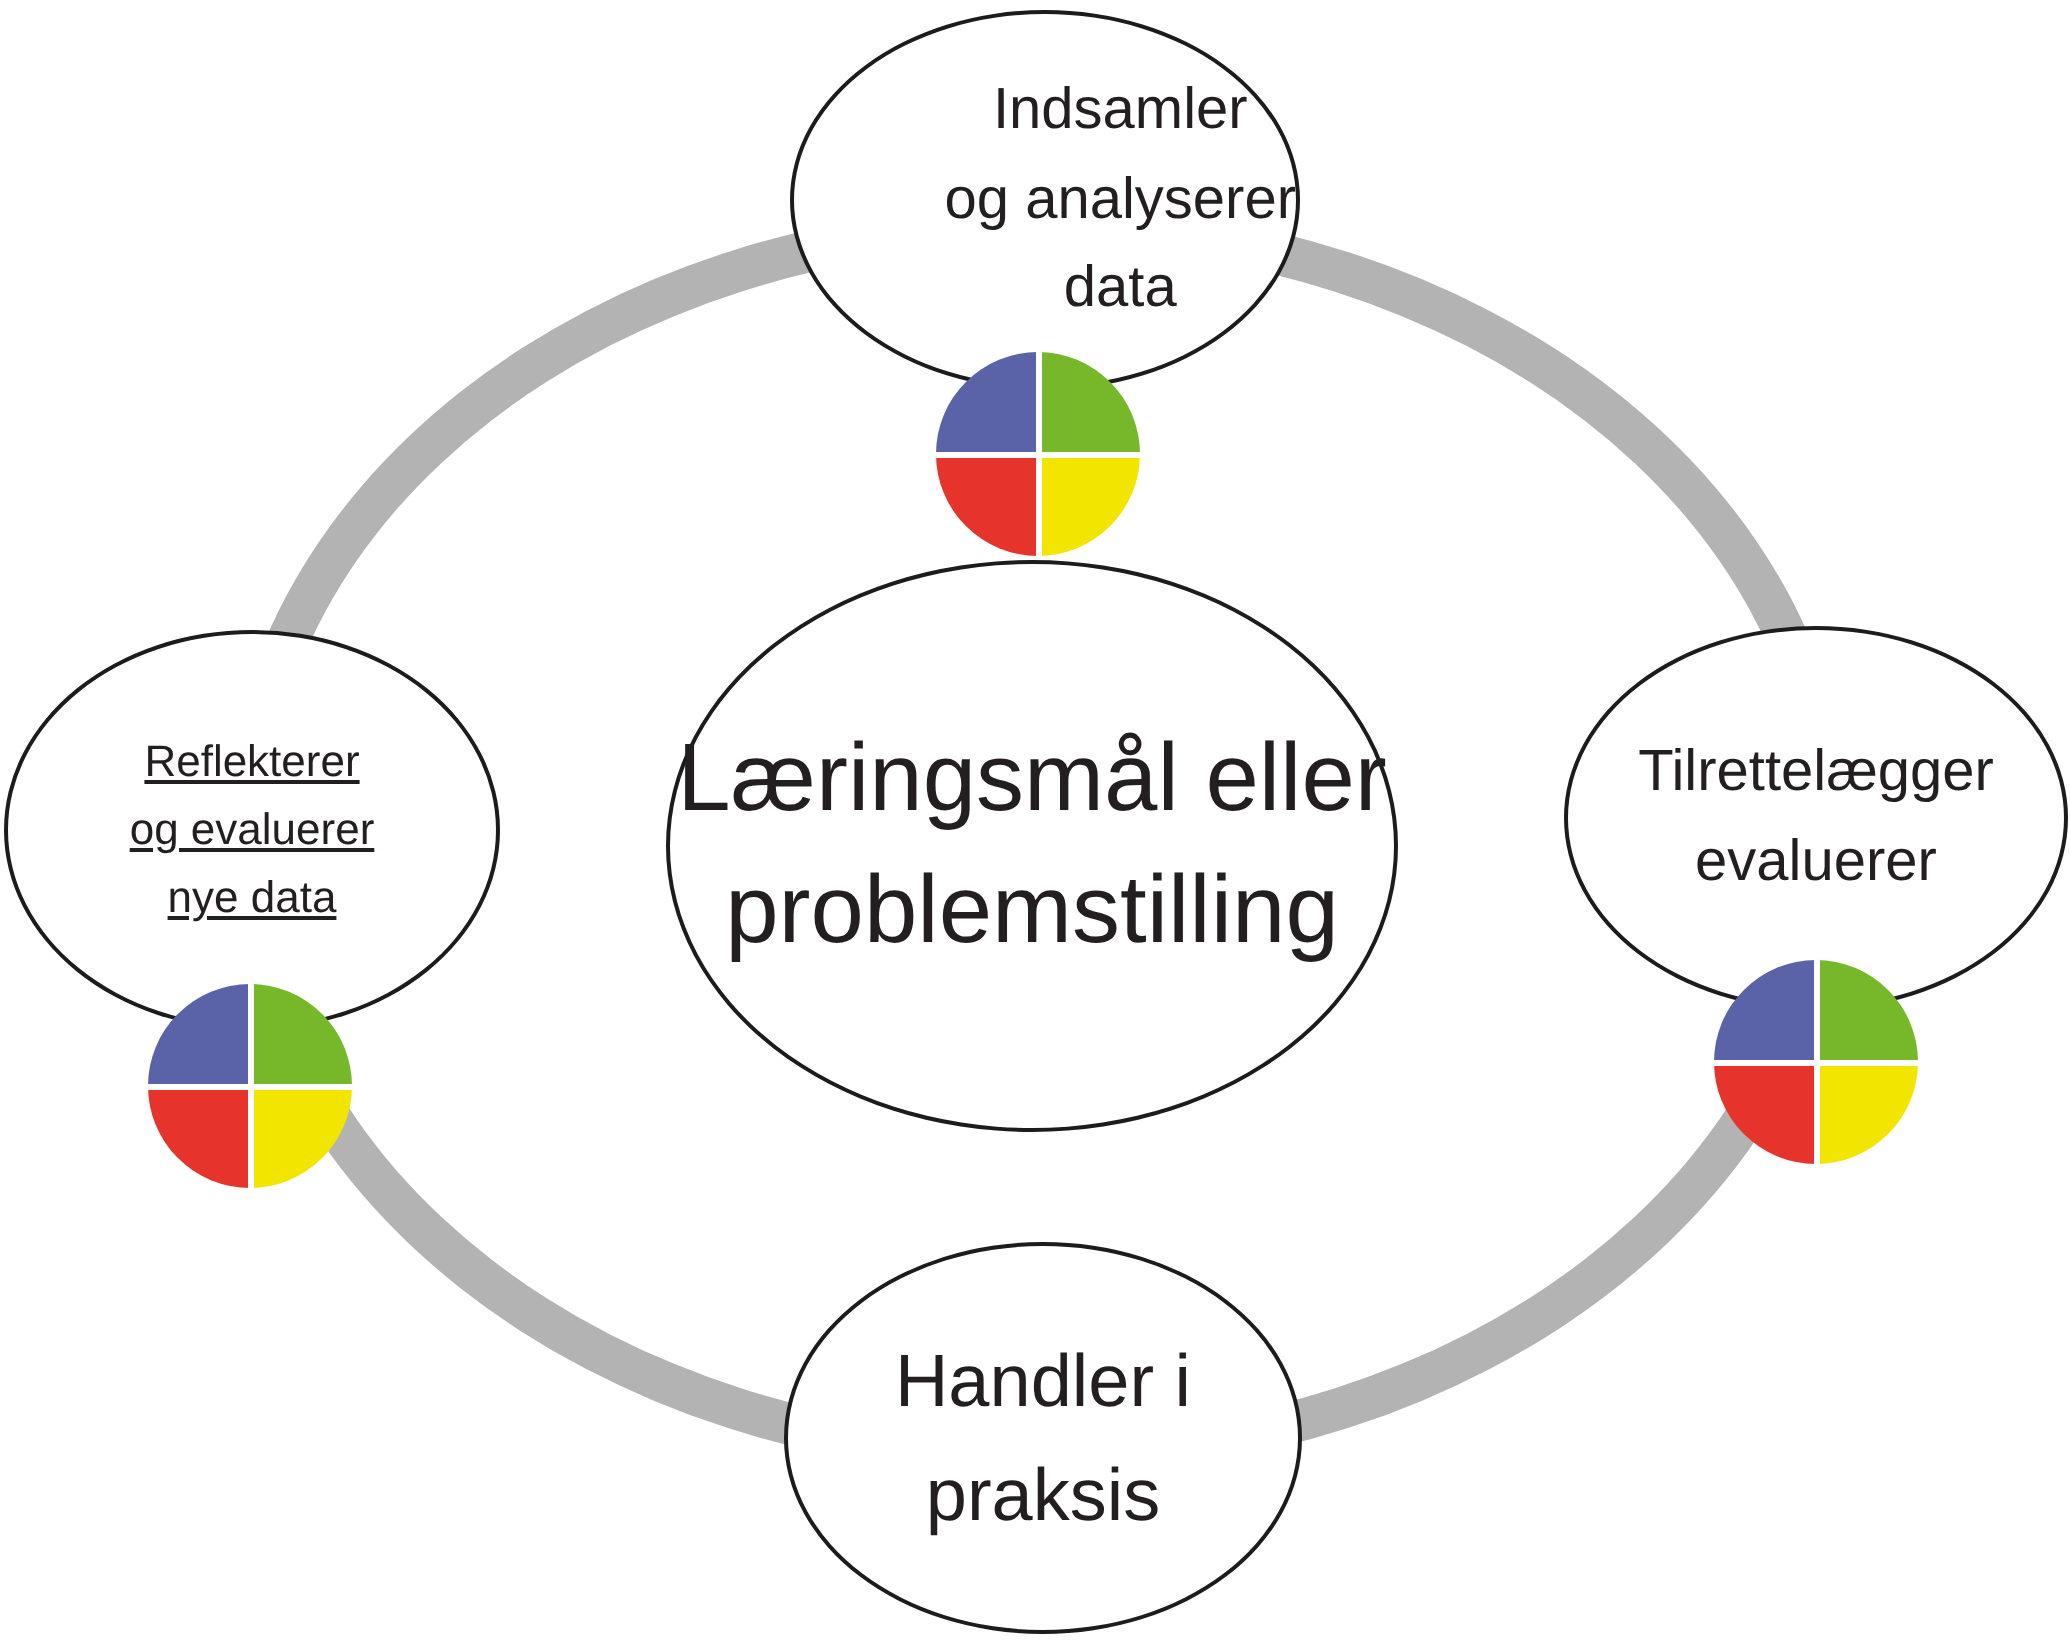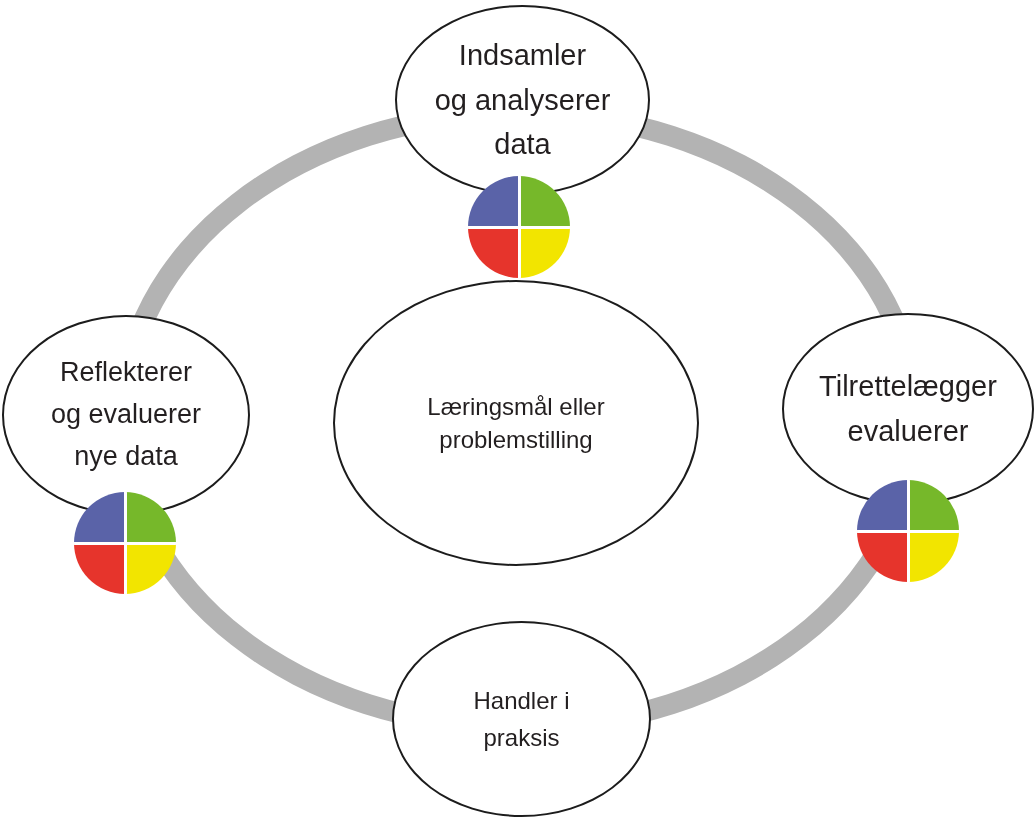--- a/index.html
+++ b/index.html
@@ -33,25 +33,25 @@
     border: 2px solid var(--node_stroke, #1c1c1c);
     border-radius: 50%;
     display: flex;
     align-items: center;
     justify-content: center;
     text-align: center;
     color: var(--text, #231f20);
   }
   .node .label { white-space: pre-line; }
 
-  .node-top    { left: 395px; top: 5px;   width: 255px; height: 190px; font-size: 29px; line-height: 1.55; }
-  .node-left   { left: 2px;   top: 315px; width: 248px; height: 200px; font-size: 27px; line-height: 1.55; }
+  .node-top    { left: 395px; top: 5px;   width: 255px; height: 190px; font-size: 29px; line-height: 1.55; justify-content: flex-end; }
+  .node-left   { left: 2px;   top: 315px; width: 248px; height: 200px; font-size: 22px; line-height: 1.55; text-decoration: underline; }
   .node-right  { left: 782px; top: 313px; width: 252px; height: 192px; font-size: 29px; line-height: 1.55; }
-  .node-bottom { left: 392px; top: 621px; width: 259px; height: 196px; font-size: 24px; line-height: 1.55; }
-  .node-center { left: 333px; top: 280px; width: 366px; height: 286px; font-size: 24px; line-height: 1.38; }
+  .node-bottom { left: 392px; top: 621px; width: 259px; height: 196px; font-size: 37px; line-height: 1.55; }
+  .node-center { left: 333px; top: 280px; width: 366px; height: 286px; font-size: 48px; line-height: 1.38; }
 
   
   .pie {
     position: absolute;
     width: 102px;
     height: 102px;
     border-radius: 50%;
     background: conic-gradient(
       var(--pie_green, #76b82a)  0deg 90deg,
       var(--pie_yellow, #f2e500) 90deg 180deg,

